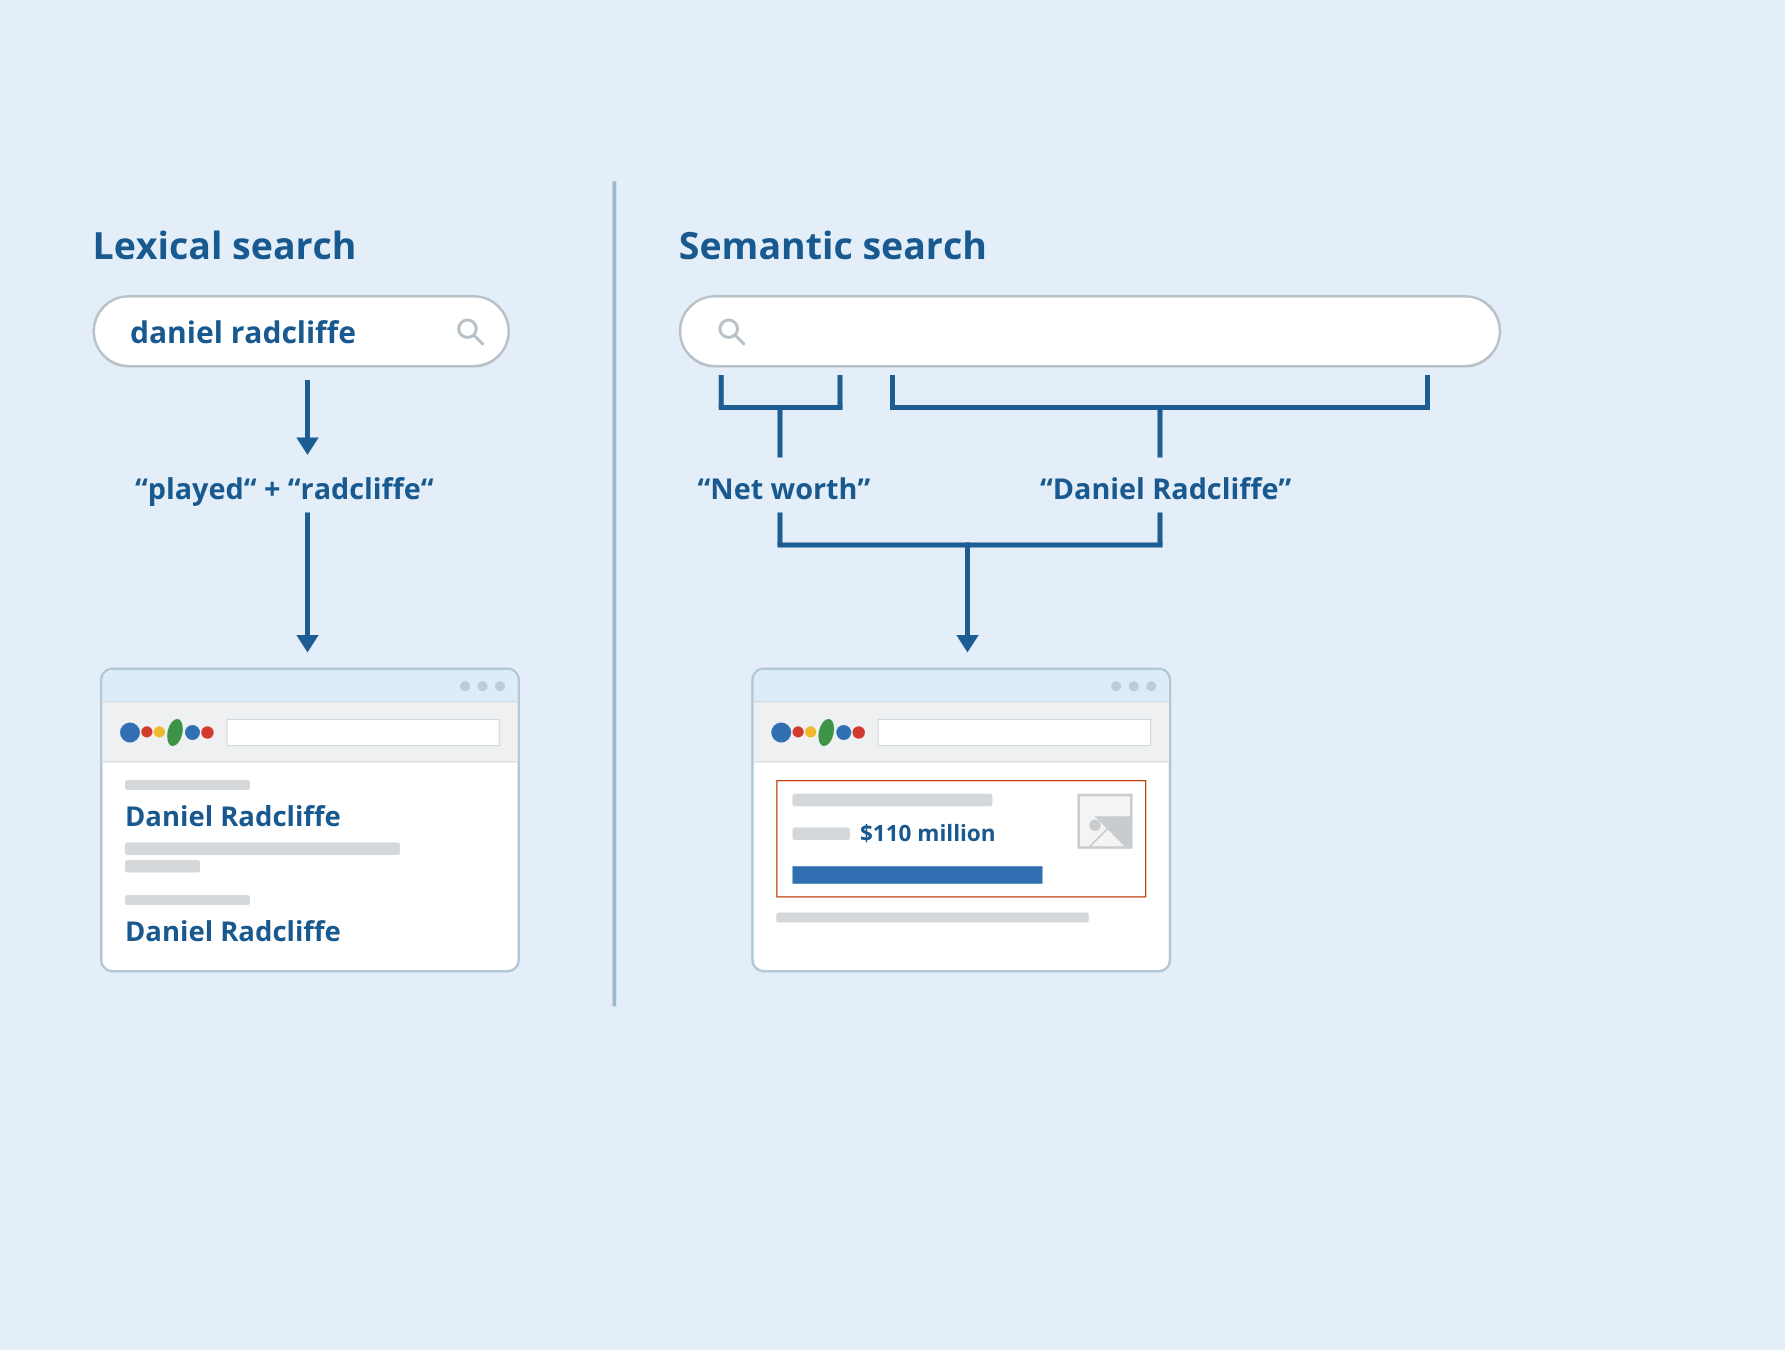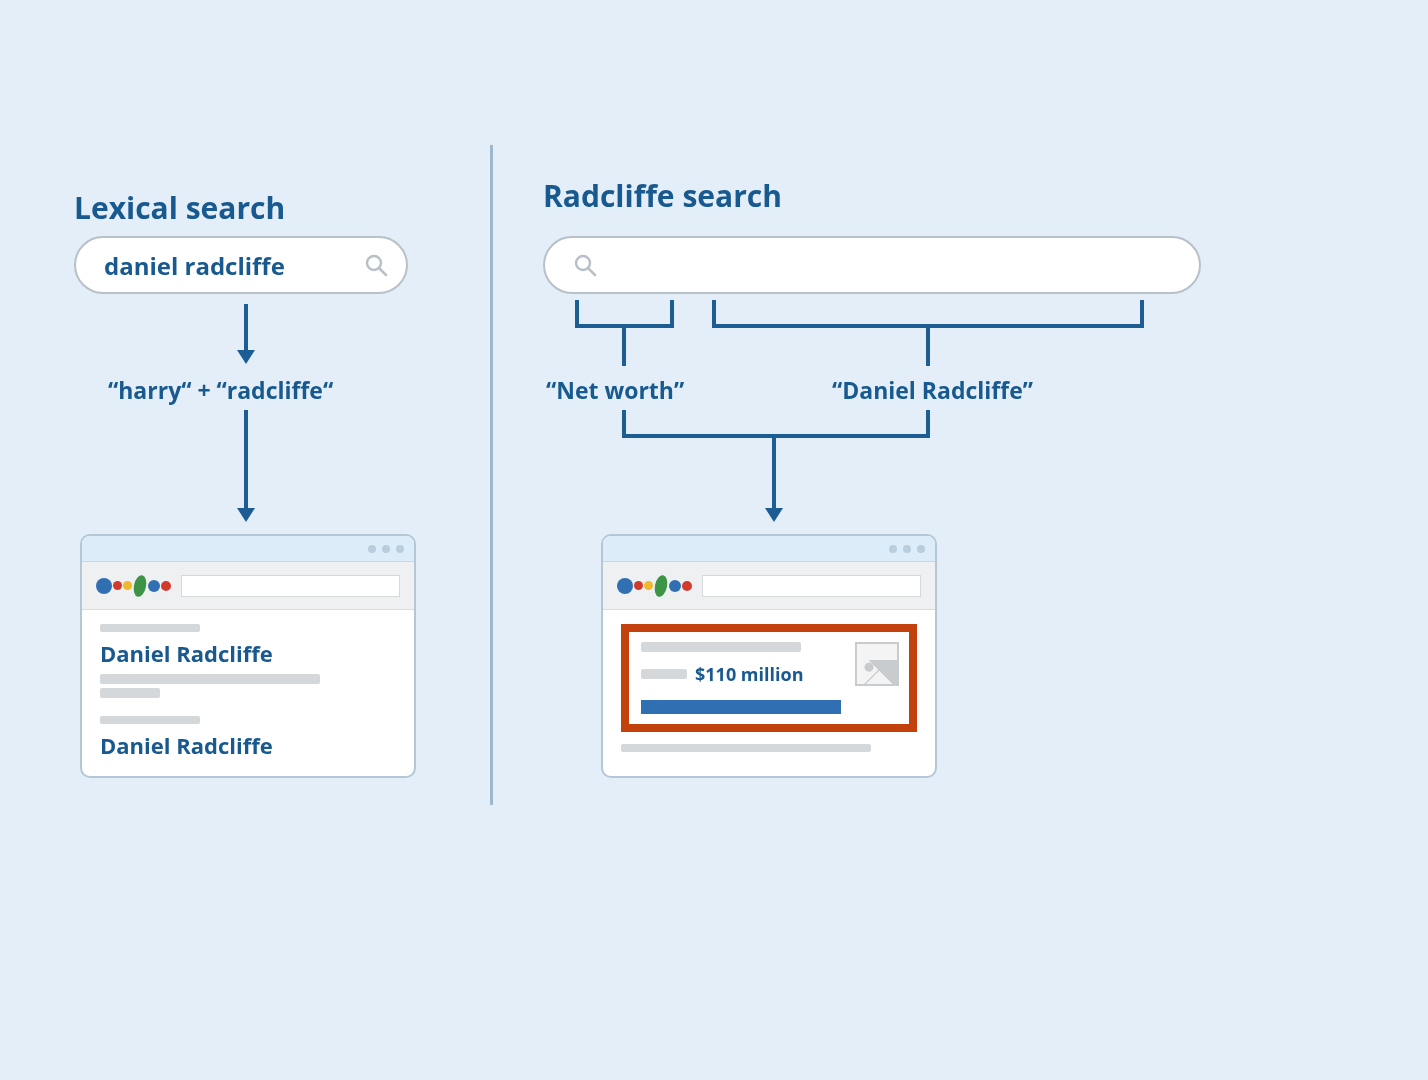--- a/index.html
+++ b/index.html
@@ -18,21 +18,21 @@
     width: 0;
     height: 660px;
     border-left: 3px solid #9db7cc;
   }
   .heading {
     position: absolute;
     color: #18598f;
     font-weight: 700;
     font-size: 30px;
   }
-  .heading.left  { left: 74px;  top: 175px; margin-top: 12px; }
+  .heading.left  { left: 74px;  top: 175px; }
   .heading.right { left: 543px; top: 175px; }
 
   
   .search-pill {
     position: absolute;
     background: #fff;
     border: 2px solid #b8c1c7;
     border-radius: 32px;
     height: 58px;
     display: flex;
@@ -52,21 +52,21 @@
 
   
   .label {
     position: absolute;
     color: #18598f;
     font-weight: 700;
     font-size: 23px;
     white-space: nowrap;
   }
   .label.tokens         { left: 108px; top: 374px; }
-  .label.networth       { left: 546px; top: 374px; text-align: center; }
+  .label.networth       { left: 558px; top: 374px; text-align: center; }
   .label.entity         { left: 832px; top: 374px; text-align: right; }
   .vline { position:absolute; background:#1c5d94; width:4px; }
   .hline { position:absolute; background:#1c5d94; height:4px; }
   .arrowhead {
     position: absolute;
     width: 0; height: 0;
     border-left: 9px solid transparent;
     border-right: 9px solid transparent;
     border-top: 14px solid #1c5d94;
   }
@@ -114,21 +114,21 @@
   .toolbar .addr {
     flex:1; height:22px; background:#fff; border:1px solid #d5d9dc;
   }
   .browser .content { padding: 14px 18px; }
 
   .greybar { background:#d5d8da; border-radius:2px; }
   .result-title {
     color:#18598f; font-size:22px; font-weight:700; margin:6px 0;
   }
   .card {
-    border:8px solid #c2410c; padding:10px 12px; position:relative;
+    border:1px solid #c2410c; padding:10px 12px; position:relative;
   }
   .card .thumb {
     position:absolute; right:10px; top:10px; width:44px; height:44px;
     border:2px solid #c9ccce; background:#f4f4f4;
     display:flex; align-items:flex-end;
   }
   .card .thumb::before{
     content:""; width:100%; height:60%;
     background:
       radial-gradient(circle at 30% 30%, #c9ccce 4px, transparent 5px),
@@ -141,21 +141,21 @@
   }
   .bluebar { background:#2f6fb2; height:14px; }
 
 </style>
 </head>
 <body>
 
 <div class="divider"></div>
 
 <div class="heading left">Lexical search</div>
-<div class="heading right">Radcliffe search</div>
+<div class="heading right">Semantic search</div>
 
 <div class="search-pill left">
   <span class="q">daniel radcliffe</span>
   <span class="mag">
     <svg viewBox="0 0 24 24">
         <circle cx="10" cy="10" r="7" fill="none" stroke="#b8c1c7" stroke-width="2.5"></circle>
         <line x1="15" y1="15" x2="22" y2="22" stroke="#b8c1c7" stroke-width="2.5" stroke-linecap="round"></line>
       </svg>
   </span>
 </div>
@@ -165,21 +165,21 @@
     <svg viewBox="0 0 24 24">
         <circle cx="10" cy="10" r="7" fill="none" stroke="#b8c1c7" stroke-width="2.5"></circle>
         <line x1="15" y1="15" x2="22" y2="22" stroke="#b8c1c7" stroke-width="2.5" stroke-linecap="round"></line>
       </svg>
   </span>
 </div>
 
 <div class="vline" style="left:244px; top:304px; height:48px;"></div>
 <div class="arrowhead" style="left:237px; top:350px;"></div>
 
-<div class="label tokens">“harry“ + “radcliffe“</div>
+<div class="label tokens">“played“ + “radcliffe“</div>
 
 <div class="vline" style="left:244px; top:410px; height:100px;"></div>
 <div class="arrowhead" style="left:237px; top:508px;"></div>
 
 <div class="vline" style="left:575px; top:300px; height:26px;"></div>
 <div class="vline" style="left:670px; top:300px; height:26px;"></div>
 <div class="hline" style="left:575px; top:324px; width:99px;"></div>
 <div class="vline" style="left:622px; top:324px; height:42px;"></div>
 
 <div class="vline" style="left:712px; top:300px; height:26px;"></div>

